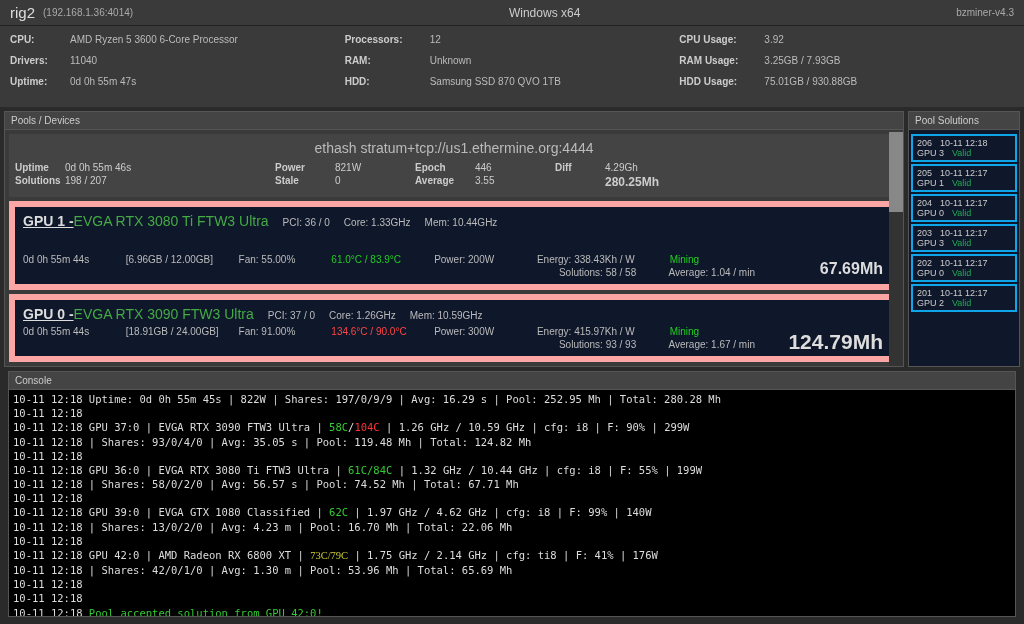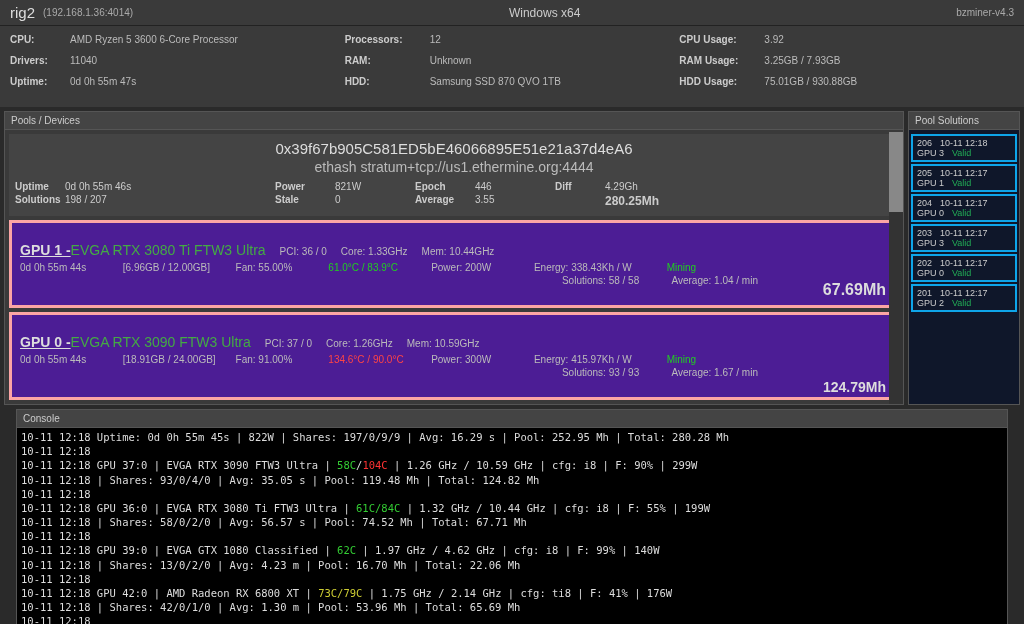--- a/index.html
+++ b/index.html
@@ -17,45 +17,45 @@
   .syslabel2 { width: 85px; font-weight: bold; color: #ccc; }
   .main { display: flex; padding: 4px; gap: 4px; }
   .pools-panel { flex: 1; background: #3a3a3a; border: 1px solid #555; }
   .panel-title { background: #444; padding: 3px 6px; font-size: 10px; color: #ccc; border-bottom: 1px solid #555; }
   .pool-body { padding: 6px; background: #444; margin: 4px; position: relative; }
   .pool-addr { text-align: center; font-size: 15px; color: #ddd; margin-bottom: 2px; }
   .pool-sub { text-align: center; font-size: 14px; color: #bbb; margin-bottom: 6px; }
   .pool-stats { display: flex; font-size: 10px; margin-bottom: 2px; }
   .ps-label { font-weight: bold; }
   .pool-total { font-weight: bold; font-size: 12px; }
-  .gpu-card { background: #4c1d95; border: 3px solid #fca5a5; margin: 4px; padding: 19px 8px; position: relative; }
+  .gpu-card { background: #0f172a; border: 6px solid #fca5a5; margin: 4px; padding: 6px 8px; position: relative; }
   .gpu-head { font-size: 14px; margin-bottom: 4px; display:flex; align-items:baseline; gap:14px;}
   .gpu-name-line { display:flex; align-items:baseline; }
   .gpu-label { color: #ddd; font-weight: bold; text-decoration: underline; }
   .gpu-model { color: #4a4; }
   .gpu-meta, .gpu-row2 { font-size: 10px; color: #bbb; }
-  .gpu-hash { position: absolute; right: 10px; bottom: 2px; font-size: 14px; font-weight: bold; color: #ddd; }
+  .gpu-hash { position: absolute; right: 10px; bottom: 2px; font-size: 21px; font-weight: bold; color: #ddd; }
   .gpu-hash-sm { position: absolute; right: 10px; bottom: 6px; font-size: 16px; font-weight: bold; color: #ddd; }
   .inline-gap { display:inline-block; }
   .mining { color: #2c2; }
   .temp-hot { color: #f44; }
   .temp-dual { color: #2c2; }
   .scrollbar { position: absolute; right: 0; top: 0; bottom: 0; width: 14px; background: #333; }
   .scroll-thumb { background: #888; width: 14px; height: 80px; margin-top: 0; }
   .solutions-panel { width: 112px; background: #0f172a; border: 1px solid #555; }
   .sol-list { padding: 2px; }
   .sol-item { border: 2px solid #0ea5e9; margin: 2px 0; padding: 2px 4px; font-size: 9px; color: #ccc; }
   .sol-top { display: flex; gap: 8px; }
   .sol-bot { display: flex; gap: 8px; }
   .sol-valid { color: #2a5; }
-  .console-panel { margin: 0 16px 4px; background: #3a3a3a; border: 1px solid #555; }
+  .console-panel { margin: 0 8px 4px; background: #3a3a3a; border: 1px solid #555; }
   .console-body { background: #000; padding: 2px 4px; font-size: 10.5px; line-height: 1.35; font-family: monospace; color: #ddd; height: 226px; overflow: hidden; }
   .c-green { color: #3c3; }
   .c-red { color: #f33; }
-  .c-yellow { color: #cc3; }
+  .c-yellow { color: #cc3; font-family: Liberation Serif, serif; }
 </style>
 </head>
 <body>
 
 <div class="header">
   <span class="header-left">rig2</span>
   <span class="header-ip">(192.168.1.36:4014)</span>
   <span class="header-center">Windows x64</span>
   <span class="header-right">bzminer-v4.3</span>
 </div>
@@ -102,21 +102,20 @@
         <span class="syslabel2">HDD Usage:</span>
         <span class="sysval">75.01GB / 930.88GB</span>
       </div>
   </div>
 </div>
 
 <div class="main">
   <div class="pools-panel" style="position:relative;">
     <div class="panel-title">Pools / Devices</div>
     <div class="pool-body">
-      <div class="pool-addr">0x39f67b905C581ED5bE46066895E51e21a37d4eA6</div>
       <div class="pool-sub">ethash    stratum+tcp://us1.ethermine.org:4444</div>
       <div class="pool-stats">
         <div style="width:50px;" class="ps-label">Uptime</div>
         <div style="width:210px;">0d 0h 55m 46s</div>
         <div style="width:60px;" class="ps-label">Power</div>
         <div style="width:80px;">821W</div>
         <div style="width:60px;" class="ps-label">Epoch</div>
         <div style="width:80px;">446</div>
         <div style="width:50px;" class="ps-label">Diff</div>
         <div style="width:100px;">4.29Gh</div>
@@ -141,21 +140,21 @@
           </span>
         <span class="gpu-meta">PCI: 36 / 0</span>
         <span class="gpu-meta">Core: 1.33GHz</span>
         <span class="gpu-meta">Mem: 10.44GHz</span>
       </div>
       <div class="gpu-row2">
         <span class="inline-gap" style="width:100px;">0d 0h 55m 44s</span>
         <span class="inline-gap" style="width:110px;">[6.96GB / 12.00GB]</span>
         <span class="inline-gap" style="width:90px;">Fan: 55.00%</span>
         <span class="inline-gap temp-dual" style="width:100px;">61.0°C / 83.9°C</span>
-        <span class="inline-gap" style="width:100px;">Power: 200W</span>
+        <span class="inline-gap" style="width:100px;margin-top:21px;">Power: 200W</span>
         <span class="inline-gap" style="width:130px;">Energy: 338.43Kh / W</span>
         <span class="inline-gap mining">Mining</span>
       </div>
       <div class="gpu-row2" style="text-align:right; padding-right:130px; margin-top:2px;">
         <span style="margin-right:30px;">Solutions: 58 / 58</span>
         <span>Average: 1.04 / min</span>
       </div>
       <div class="gpu-hash-sm">67.69Mh</div>
     </div>
 

